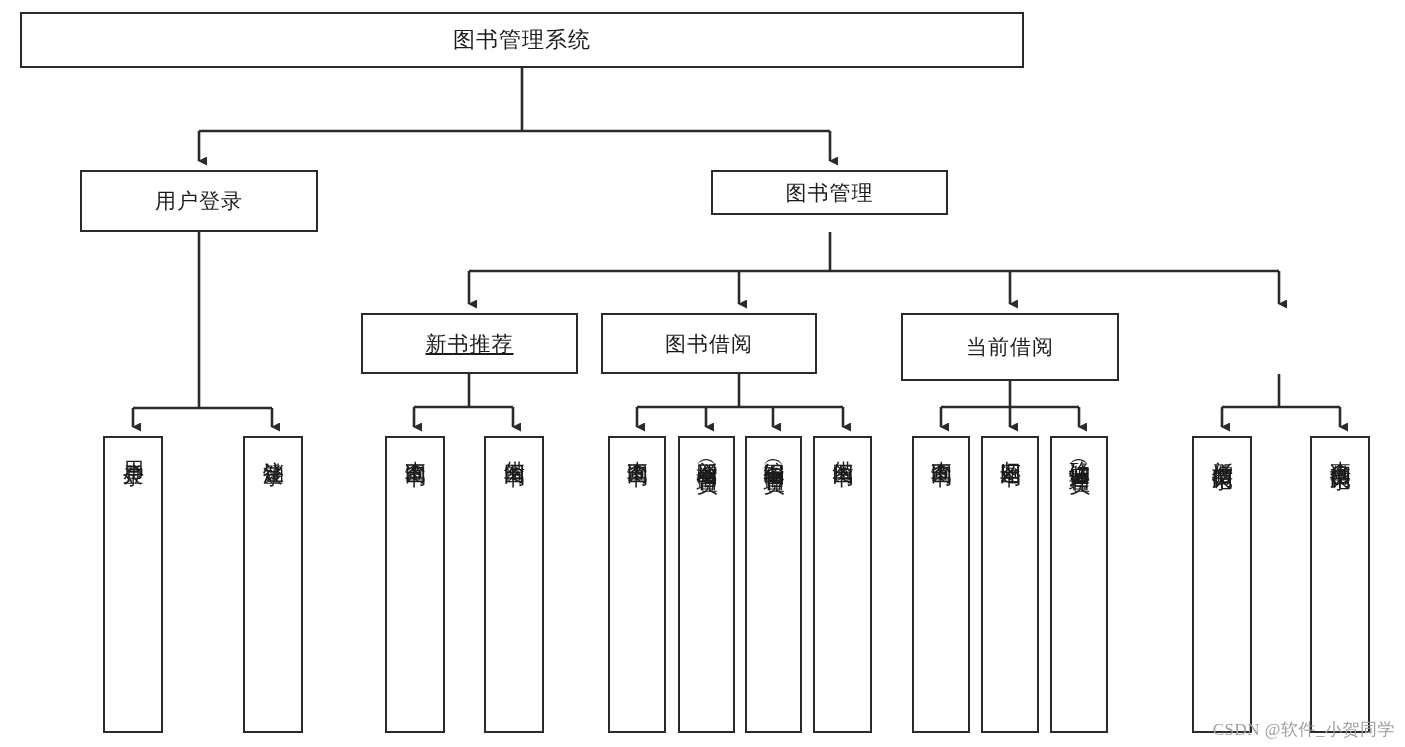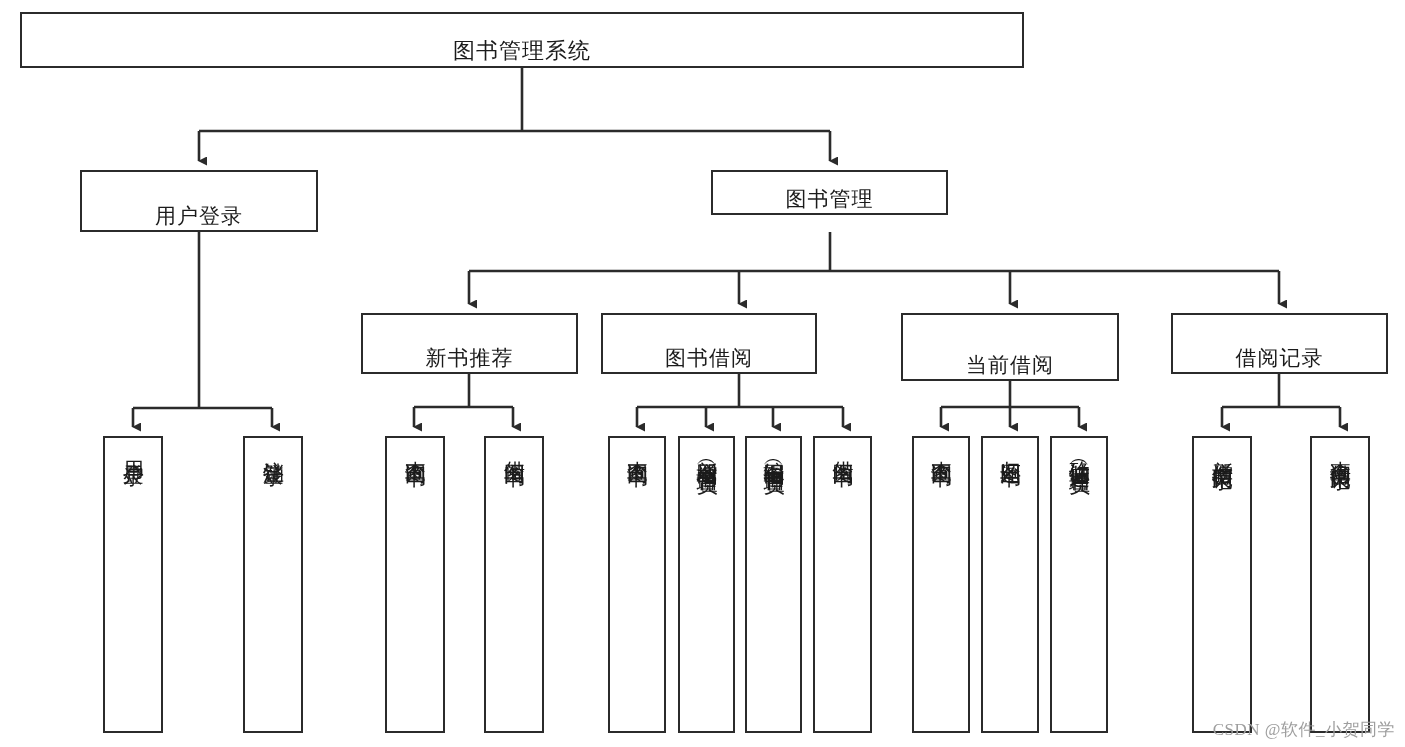--- a/index.html
+++ b/index.html
@@ -26,21 +26,21 @@
     width: 1405px;
     height: 747px;
   }
   
   .node {
     position: absolute;
     box-sizing: border-box;
     background: #ffffff;
     border: 2px solid #2b2b2b;
     display: flex;
-    align-items: flex-end;
+    align-items: center;
     justify-content: center;
     color: #1b1b1b;
   }
   .node.h {
     
     font-size: 21px;
     letter-spacing: 1px;
   }
   .node.root {
     font-size: 22px;
@@ -132,35 +132,32 @@
   </div>
 
   <div class="node h" style="left:80px; top:170px; width:238px; height:62px;">
     <span>用户登录</span>
   </div>
 
   <div class="node h" style="left:711px; top:170px; width:237px; height:45px;">
     <span>图书管理</span>
   </div>
 
-  <div class="node h" style="left:361px; top:313px; width:217px; height:61px;">
+  <div class="node h" style="left:361px; top:313px; width:217px; height:61px;text-decoration:underline;">
     <span>新书推荐</span>
   </div>
 
   <div class="node h" style="left:601px; top:313px; width:216px; height:61px;">
     <span>图书借阅</span>
   </div>
 
   <div class="node h" style="left:901px; top:313px; width:218px; height:68px;">
     <span>当前借阅</span>
   </div>
 
-  <div class="node h" style="left:1171px; top:313px; width:217px; height:61px;">
-    <span>借阅记录</span>
-  </div>
 
   <div class="node v" style="left:103px; top:436px; width:60px; height:297px;">
     <span class="vlabel">用户登录</span>
   </div>
 
   <div class="node v" style="left:243px; top:436px; width:60px; height:297px;">
     <span class="vlabel">注销登录</span>
   </div>
 
   <div class="node v" style="left:385px; top:436px; width:60px; height:297px;">

